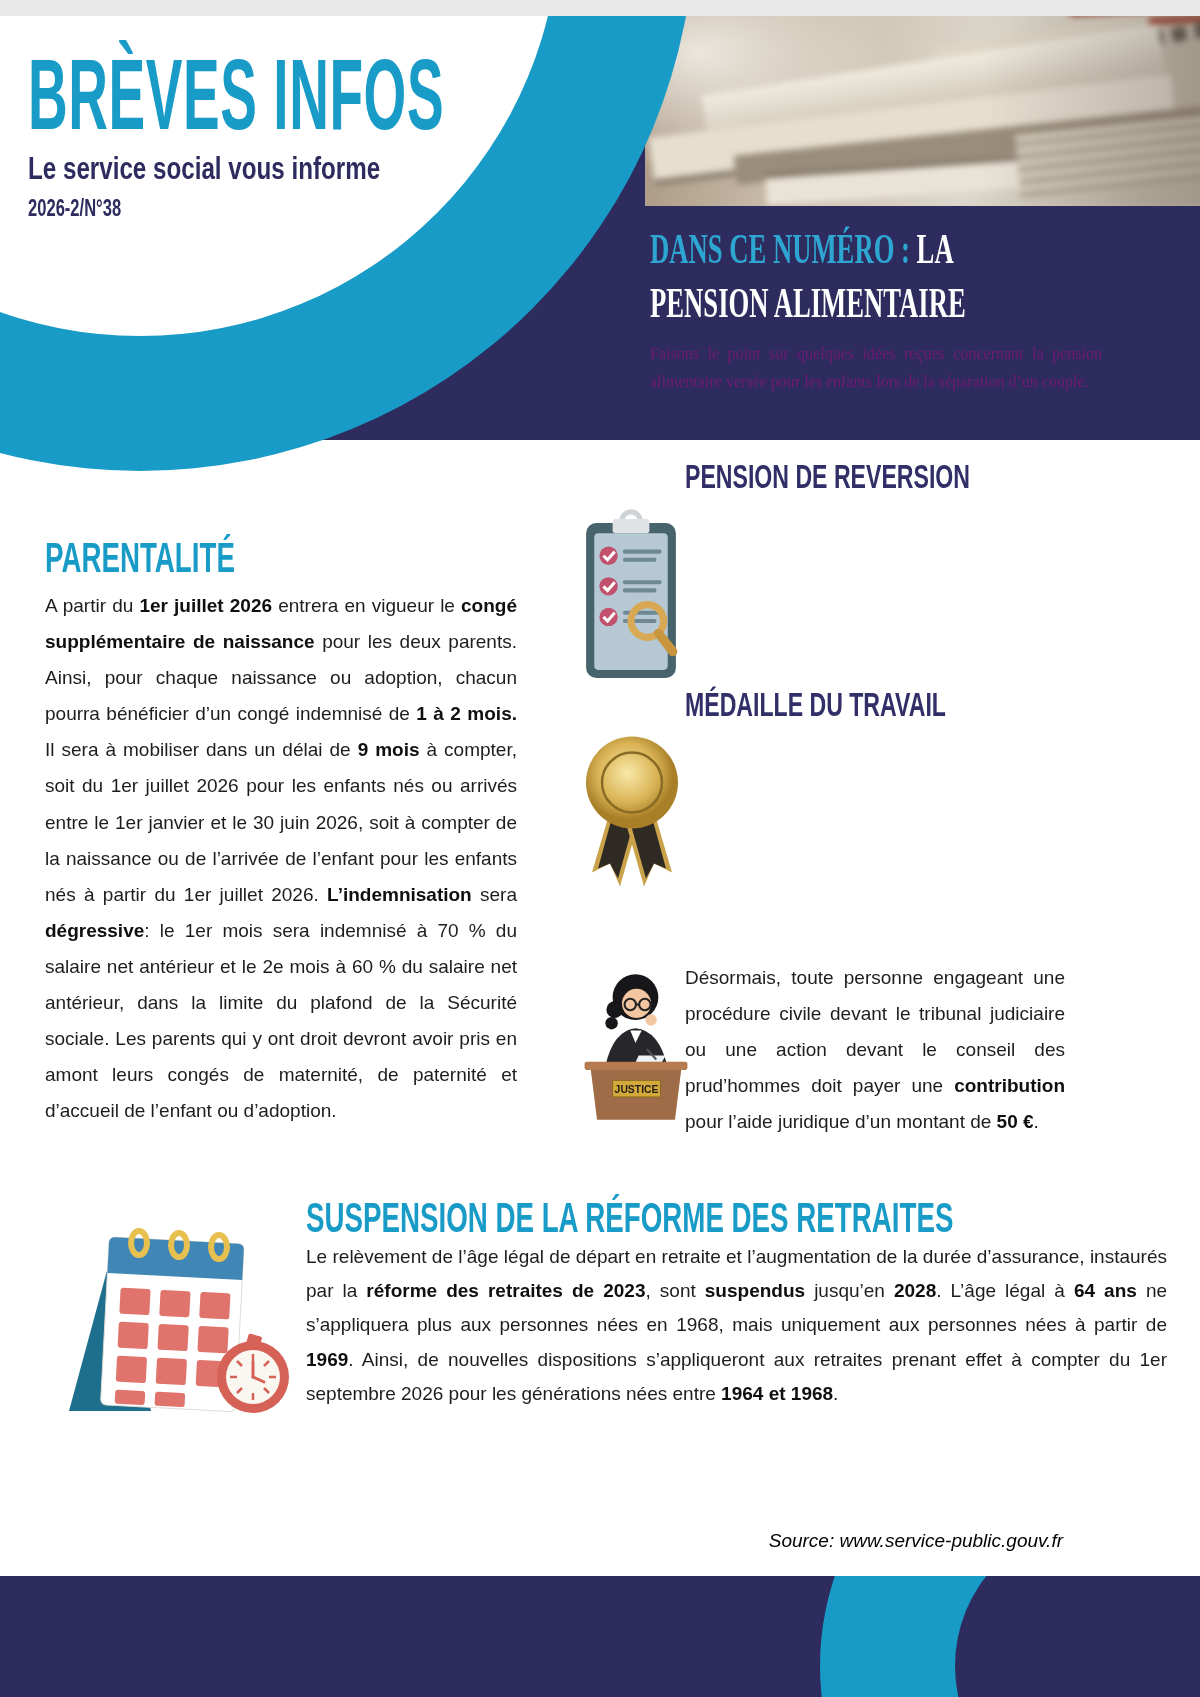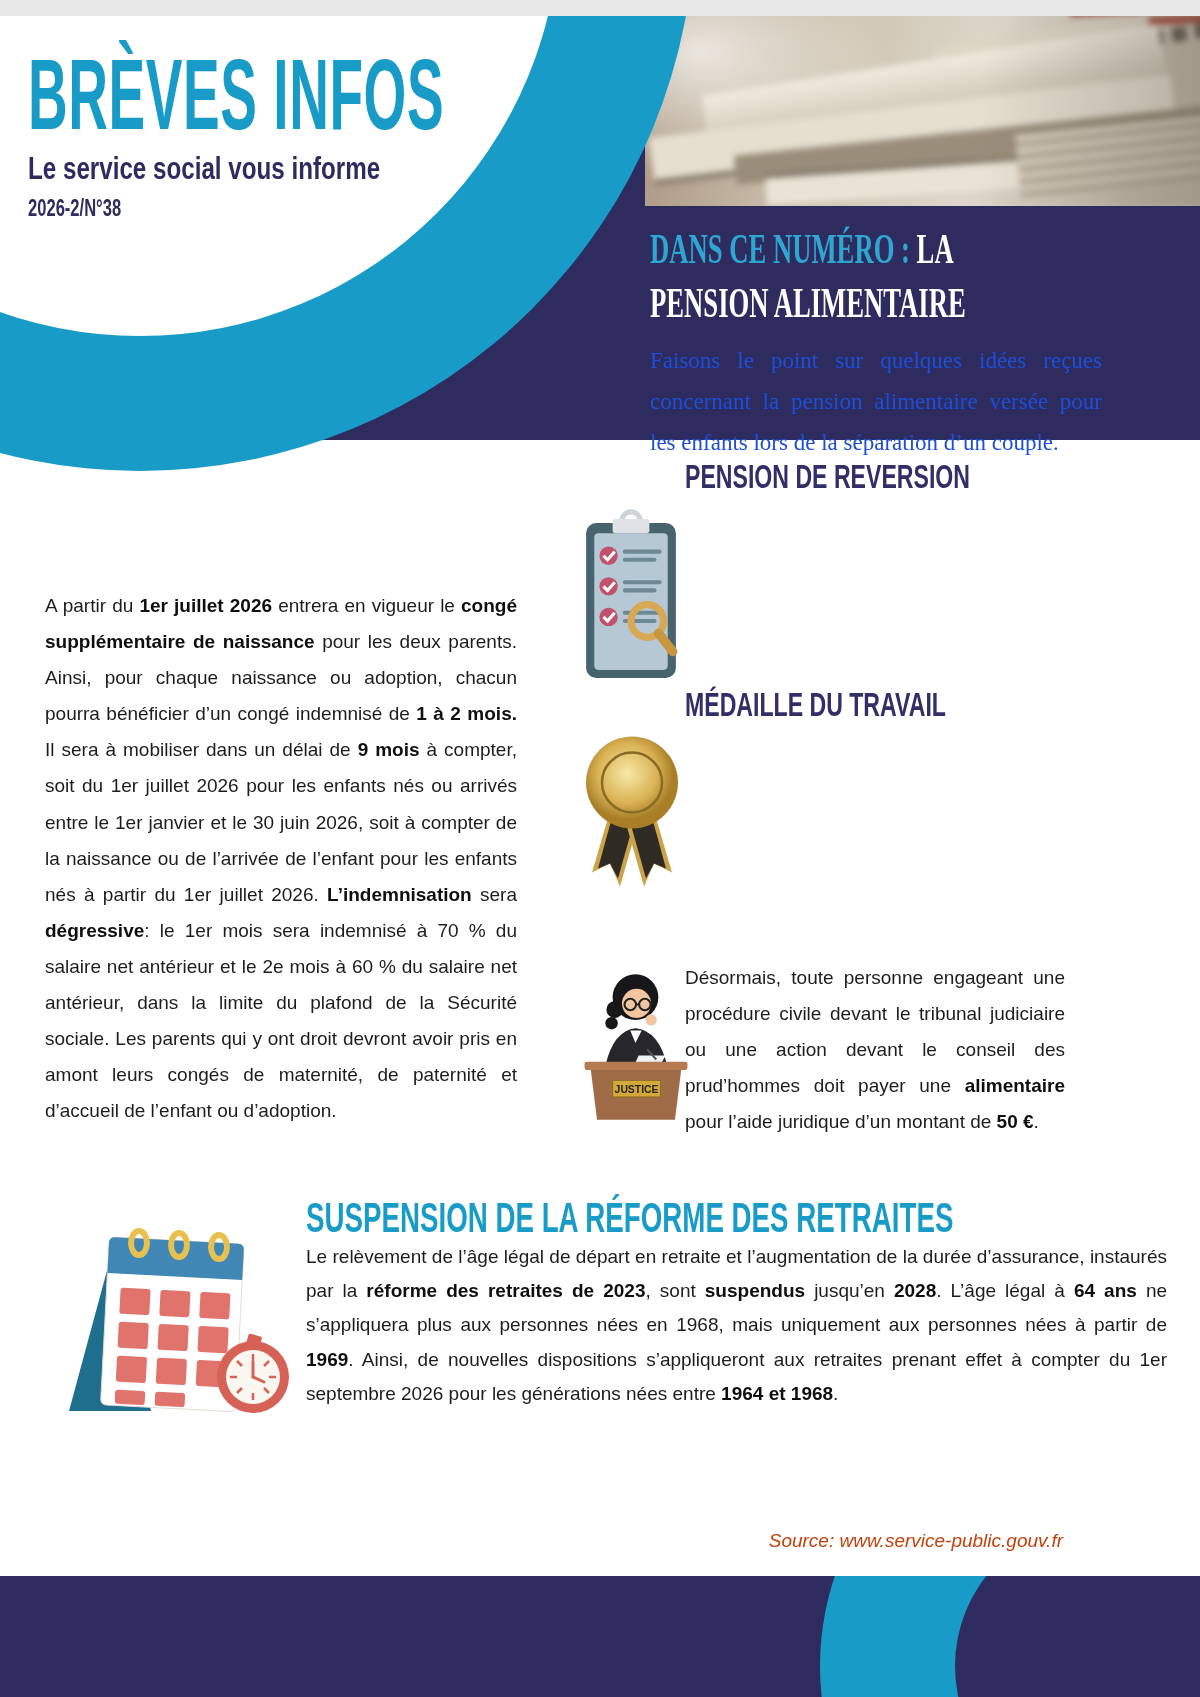--- a/index.html
+++ b/index.html
@@ -22,34 +22,34 @@
   .masthead{left:28px; top:26px; z-index:10;}
   .brand{font-size:100px; letter-spacing:1px; color:#199bc8; transform:scaleX(.55);}
   .subtitle{font-size:31px; color:#2e2b5e; transform:scaleX(.78); font-weight:700; margin-top:6px;}
   .issue{font-size:23px; color:#2e2b5e; transform:scaleX(.72); font-weight:700; margin-top:10px;}
   .masthead .row{display:block;}
   
   .toc{left:650px; top:206px; width:470px; z-index:5;font-family:Liberation Serif, serif;}
   .toc-h{font-size:43px; font-weight:800; line-height:1.25; width:620px;
     transform:scaleX(.62); transform-origin:0 0; white-space:normal; color:#ffffff;}
   .toc-h .cyan{color:#2ea6d2;}
-  .toc-intro{margin-top:10px; width:452px; color:#1d4ed8; font-size:23px; line-height:1.8; text-align:justify;}
+  .toc-intro{margin-top:10px; width:452px; color:#701a75; font-size:16px; line-height:1.8; text-align:justify;}
   
   .h-cyan{color:#199bc8; font-size:42px; transform:scaleX(.66);}
   .h-navy{color:#312e68; font-size:33px; transform:scaleX(.70);}
   
   .body-txt{font-size:19px; line-height:1.9; text-align:justify; color:#1d1d1d;}
   .body-txt b{font-weight:700; color:#0f0f0f;}
   .left-col{left:45px; top:572px; width:472px;}
   .rev-b{left:685px; top:489px; width:380px;}
   .med-b{left:685px; top:717px; width:380px;}
   .act-b{left:685px; top:944px; width:380px;}
   .susp-b{left:306px; top:1224px; width:861px; line-height:1.8;}
   .susp-b .p2{margin-top:10px;}
-  .source-line{left:306px; top:1514px; width:757px; text-align:right; font-style:italic; font-size:19px; color:#c2410c;}
+  .source-line{left:306px; top:1514px; width:757px; text-align:right; font-style:italic; font-size:19px; color:#000000;}
   
   .footer{left:0; top:1560px; width:1200px; height:137px; background:#2e2b5e; overflow:hidden;}
   .footer .c-out{position:absolute; left:820px; top:-190px; width:560px; height:560px; border-radius:50%; background:#199bc8;}
   .footer .c-in{position:absolute; left:955px; top:-55px; width:290px; height:290px; border-radius:50%; background:#2e2b5e;}
   svg text{font-family:"Liberation Sans", sans-serif;}
 </style>
 </head>
 <body>
 
 <div class="page">
@@ -79,20 +79,23 @@
     <span class="cond brand row">BRÈVES INFOS</span>
     <span class="cond subtitle row">Le service social vous informe</span>
     <span class="cond issue row">2026-2/N°38</span>
   </div>
 
   <div class="abs toc">
     <div class="toc-h"><span class="cyan">DANS CE NUMÉRO : </span><span>LA PENSION ALIMENTAIRE</span></div>
     <div class="toc-intro">Faisons le point sur quelques idées reçues concernant la pension alimentaire versée pour les enfants lors de la séparation d’un couple.</div>
   </div>
 
+  <div class="abs" style="left:45px;top:520px;">
+    <span class="cond h-cyan">PARENTALITÉ</span>
+  </div>
   <div class="abs body-txt left-col">A partir du <b>1er juillet 2026</b> entrera en vigueur le <b>congé supplémentaire de naissance</b> pour les deux parents. Ainsi, pour chaque naissance ou adoption, chacun pourra bénéficier d’un congé indemnisé de <b>1 à 2 mois.</b> Il sera à mobiliser dans un délai de <b>9 mois</b> à compter, soit du 1er juillet 2026 pour les enfants nés ou arrivés entre le 1er janvier et le 30 juin 2026, soit à compter de la naissance ou de l’arrivée de l’enfant pour les enfants nés à partir du 1er juillet 2026. <b>L’indemnisation</b> sera <b>dégressive</b>: le 1er mois sera indemnisé à 70 % du salaire net antérieur et le 2e mois à 60 % du salaire net antérieur, dans la limite du plafond de la Sécurité sociale. Les parents qui y ont droit devront avoir pris en amont leurs congés de maternité, de paternité et d’accueil de l’enfant ou d’adoption.</div>
 
   <div class="abs" style="left:685px;top:444px;">
     <span class="cond h-navy">PENSION DE REVERSION</span>
   </div>
   <svg class="abs" style="left:580px;top:490px;" width="102" height="180" viewBox="0 0 100 175">
     <rect x="6" y="16" width="88" height="152" rx="10" fill="#47636b"></rect>
     <rect x="14" y="26" width="72" height="134" rx="4" fill="#b5c8d3"></rect>
     <circle cx="50" cy="14" r="9" fill="none" stroke="#cdd3d6" stroke-width="5"></circle>
     <rect x="32" y="12" width="36" height="14" rx="3" fill="#dfe3e5"></rect>
@@ -124,21 +127,21 @@
       </radialGradient>
     </defs>
     <path d="M30,72 L10,140 L28,131 L38,154 L58,84 Z" fill="#c9a24a"></path>
     <path d="M33,74 L16,136 L28,131 L36,146 L54,82 Z" fill="#2f2b24"></path>
     <path d="M70,72 L90,140 L72,131 L62,154 L42,84 Z" fill="#c9a24a"></path>
     <path d="M67,74 L84,136 L72,131 L64,146 L46,82 Z" fill="#2f2b24"></path>
     <circle cx="50" cy="50" r="46" fill="url(#goldG)"></circle>
     <circle cx="50" cy="50" r="30" fill="none" stroke="#8a6b25" stroke-width="2.5"></circle>
   </svg>
 
-  <div class="abs body-txt act-b">Désormais, toute personne engageant une procédure civile devant le tribunal judiciaire ou une action devant le conseil des prud’hommes doit payer une <b>alimentaire</b> pour l’aide juridique d’un montant de <b>50 €</b>.</div>
+  <div class="abs body-txt act-b">Désormais, toute personne engageant une procédure civile devant le tribunal judiciaire ou une action devant le conseil des prud’hommes doit payer une <b>contribution</b> pour l’aide juridique d’un montant de <b>50 €</b>.</div>
   <svg class="abs" style="left:576px;top:950px;" width="120" height="158" viewBox="0 0 115 152">
     <circle cx="57" cy="30" r="22" fill="#17171a"></circle>
     <circle cx="37" cy="42" r="8" fill="#17171a"></circle>
     <circle cx="34" cy="55" r="6" fill="#17171a"></circle>
     <circle cx="58" cy="36" r="14" fill="#f2c6a0"></circle>
     <circle cx="52" cy="37" r="5.5" fill="none" stroke="#222" stroke-width="2"></circle>
     <circle cx="66" cy="37" r="5.5" fill="none" stroke="#222" stroke-width="2"></circle>
     <line x1="57.5" y1="37" x2="60.5" y2="37" stroke="#222" stroke-width="2"></line>
     <path d="M28,96 Q36,62 57,60 Q80,62 88,98 Z" fill="#26262b"></path>
     <path d="M52,62 L57,74 L63,62 Z" fill="#ffffff"></path>

